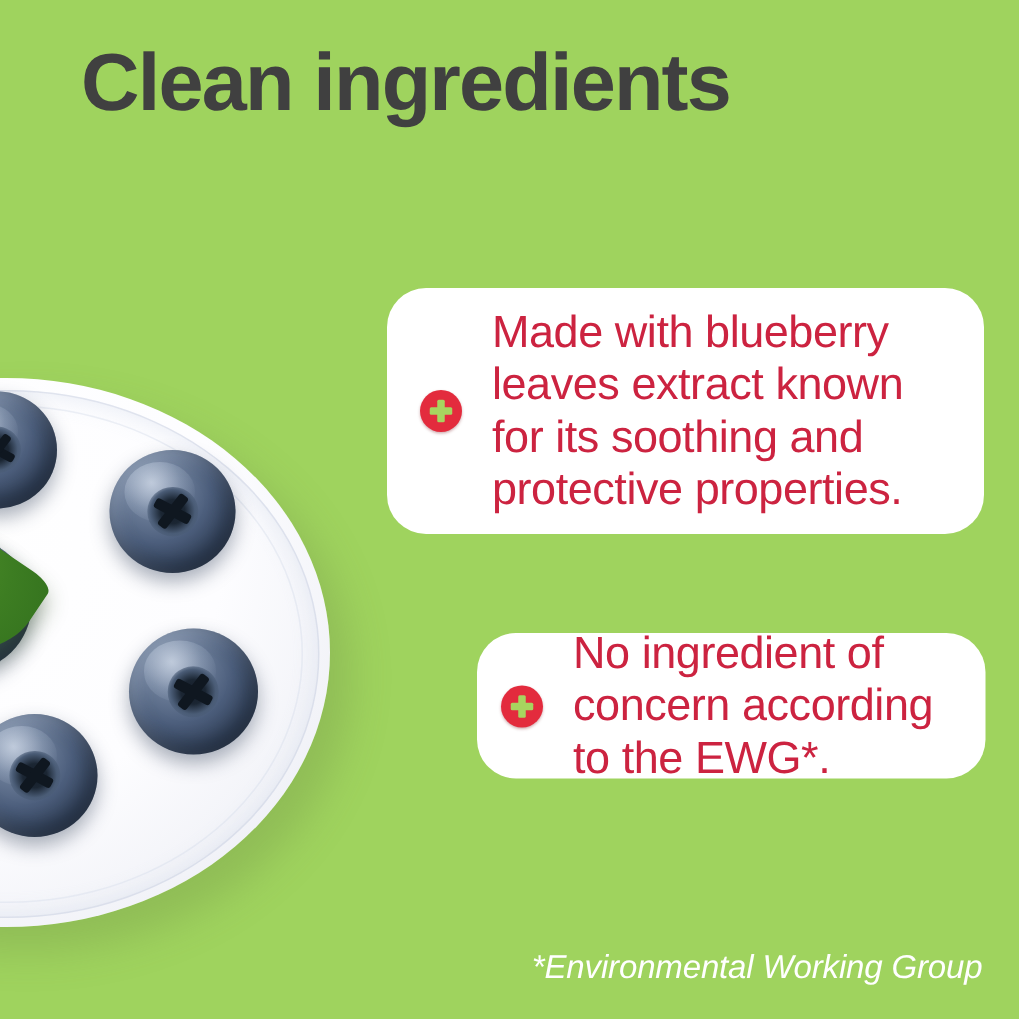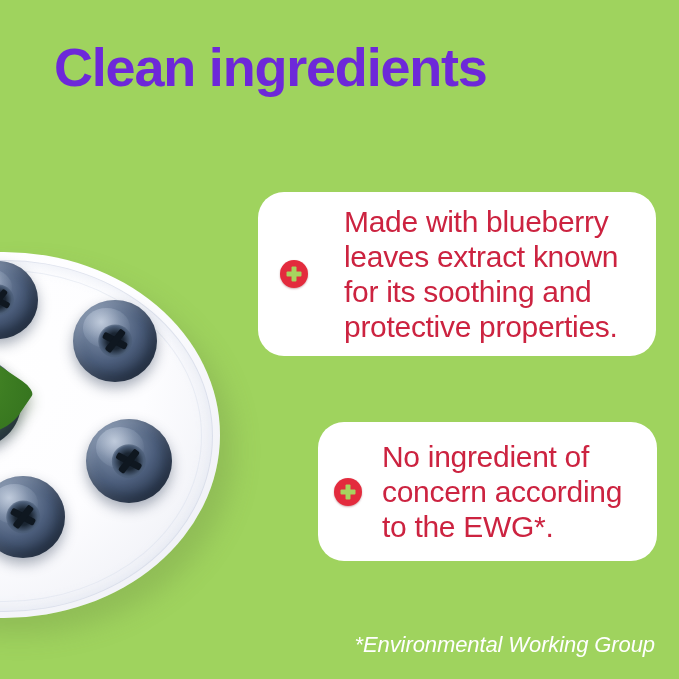--- a/index.html
+++ b/index.html
@@ -14,25 +14,25 @@
     overflow: hidden;
     background: #9fd35e;
     font-family: "Liberation Sans", sans-serif;
     -webkit-font-smoothing: antialiased;
   }
 
   
   #page-title {
     position: absolute;
     left: 54px;
-    top: 36px;
+    top: 24px;
     font-size: 54px;
     line-height: 62px;
     font-weight: 700;
-    color: #6d28d9;
+    color: #404040;
     letter-spacing: -1.2px;
     white-space: nowrap;
   }
 
   
   #photo {
     position: absolute;
     left: -212px;
     top: 252px;
     width: 440px;
@@ -123,22 +123,22 @@
 
   
   .card {
     position: absolute;
     background: #ffffff;
     border-radius: 26px;
     display: flex;
     align-items: center;
     box-sizing: border-box;
   }
-  #card-1 { left: 258px; top: 192px; width: 398px; height: 164px; padding: 0 18px 0 22px; gap: 16px; }
-  #card-2 { left: 318px; top: 422px; width: 339px; height: 139px; padding: 0 14px 0 16px; }
+  #card-1 { left: 258px; top: 192px; width: 398px; height: 164px; padding: 0 18px 0 22px; }
+  #card-2 { left: 318px; top: 422px; width: 339px; height: 97px; padding: 0 14px 0 16px; }
 
   .plus-badge {
     flex: 0 0 auto;
     width: 28px;
     height: 28px;
     border-radius: 50%;
     background: #e32b3d;
     position: relative;
     box-shadow: 0 1px 2px rgba(120,20,30,0.35);
   }

